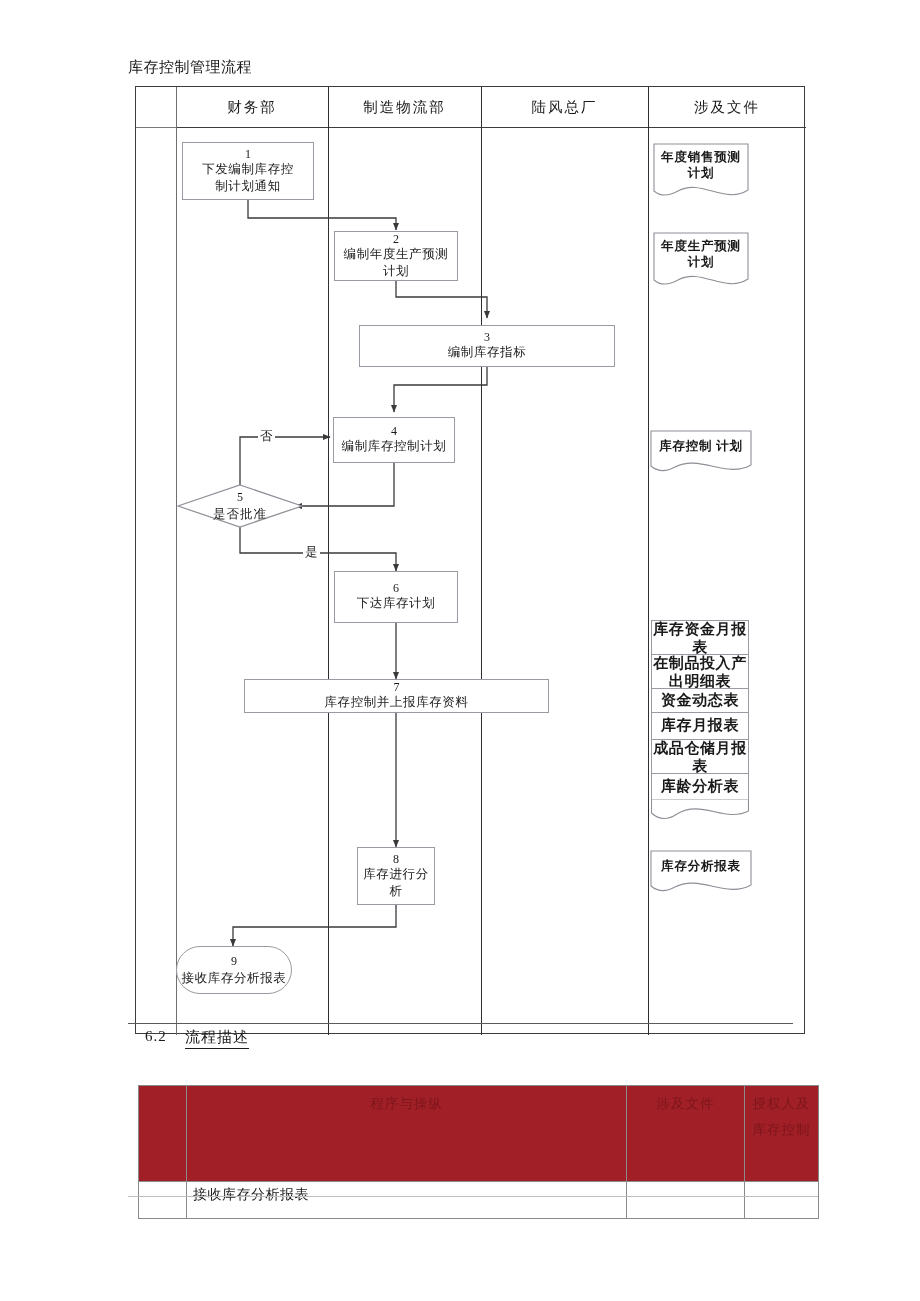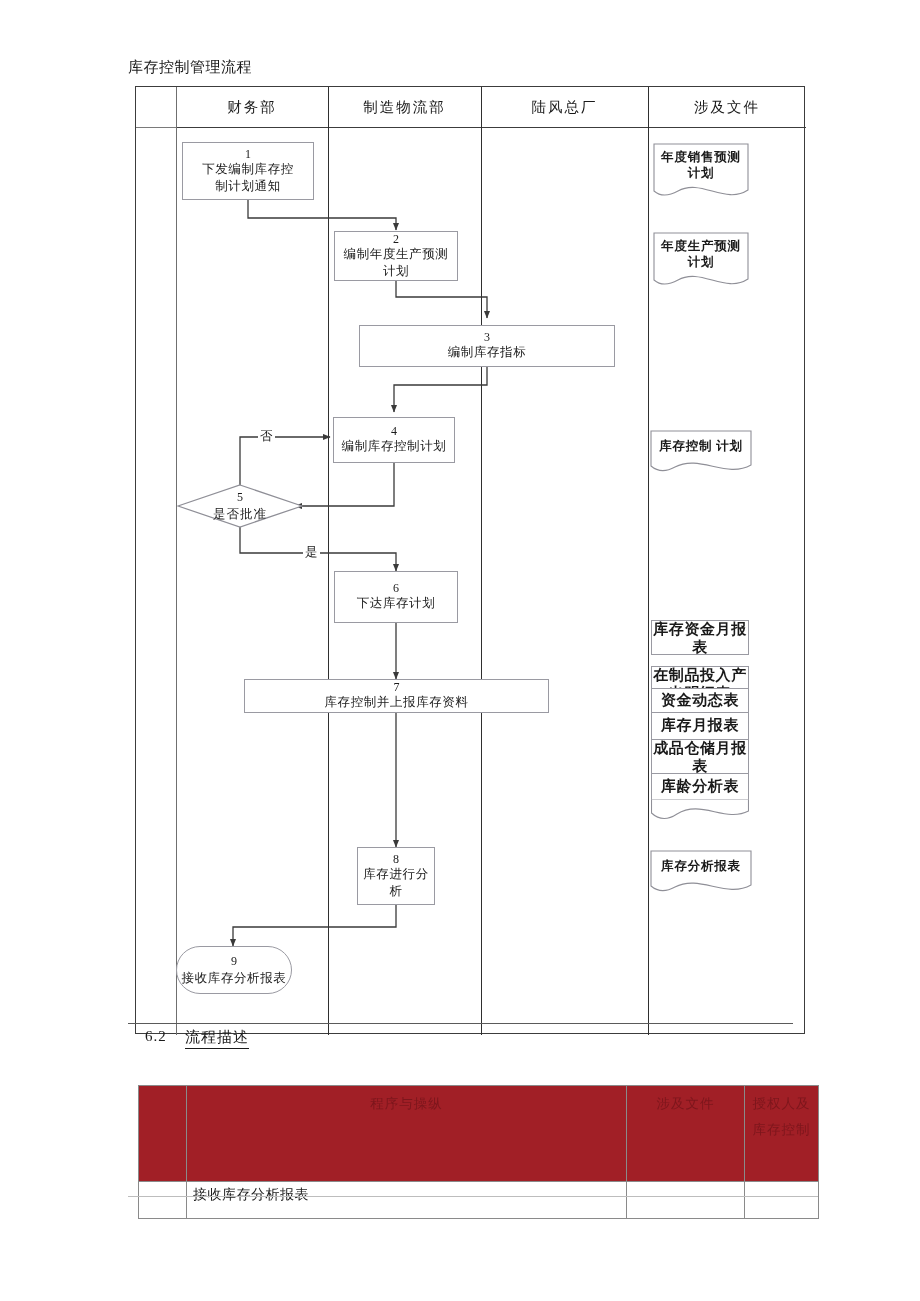--- a/index.html
+++ b/index.html
@@ -242,21 +242,21 @@
     <div class="dtext" style="height:32px;">
       <span>库存控制 计划</span>
     </div>
   </div>
 
   <div class="docstack" style="left:651px;top:620px;width:98px;height:210px;">
     <div class="row" style="top:0;height:35px;flex-direction:column;line-height:1.2;">
       <span>库存资金月报</span>
       <span>表</span>
     </div>
-    <div class="row" style="top:34px;height:35px;flex-direction:column;line-height:1.2;margin-top:12px;">
+    <div class="row" style="top:34px;height:35px;flex-direction:column;line-height:1.2;">
       <span>在制品投入产</span>
       <span>出明细表</span>
     </div>
     <div class="row" style="top:68px;height:25px;">
       <span>资金动态表</span>
     </div>
     <div class="row" style="top:92px;height:28px;">
       <span>库存月报表</span>
     </div>
     <div class="row" style="top:119px;height:35px;flex-direction:column;line-height:1.2;">

